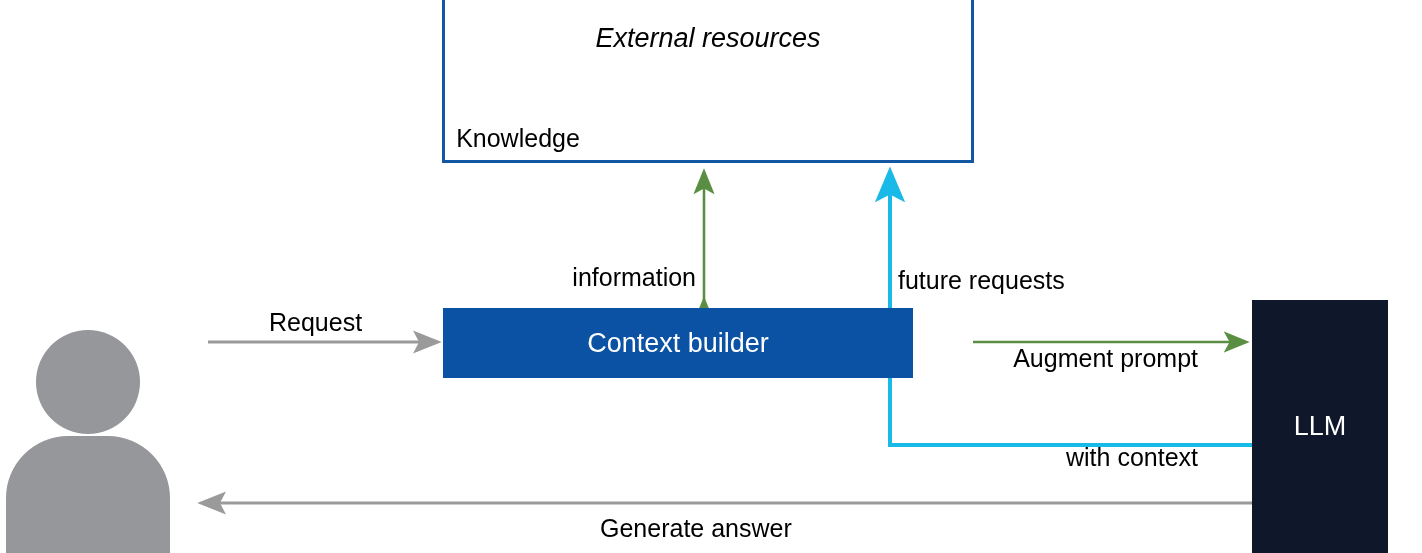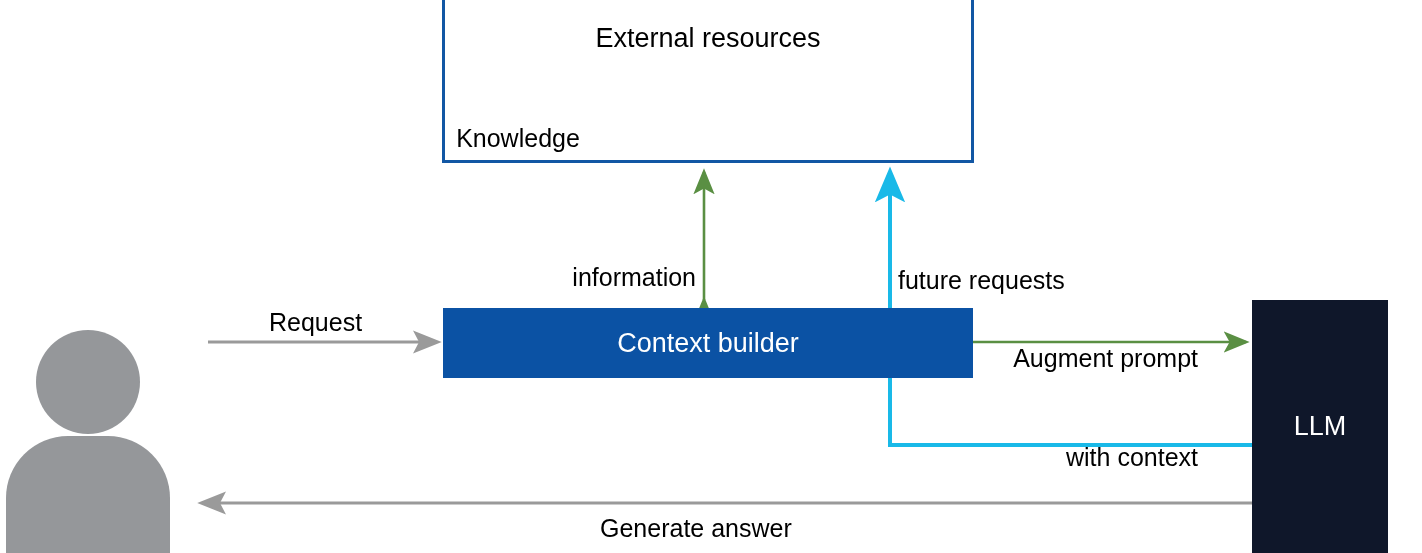--- a/index.html
+++ b/index.html
@@ -44,20 +44,21 @@
     border-top: none;
     box-sizing: border-box;
     background: #ffffff;
   }
   #external-title {
     position: absolute;
     left: 442px;
     top: 23px;
     width: 532px;
     text-align: center;
+    font-style: italic;
     font-size: 27px;
     color: #000000;
     font-family: "Liberation Sans", sans-serif;
   }
   .res-label {
     position: absolute;
     top: 124px;
     width: 180px;
     text-align: center;
     font-size: 25px;
@@ -65,21 +66,21 @@
     font-family: "Liberation Sans", sans-serif;
   }
   #label-knowledge { left: 428px; }
   #label-tools { left: 613px; }
   #label-memory { left: 804px; }
 
   #context-builder {
     position: absolute;
     left: 443px;
     top: 308px;
-    width: 530px;
+    width: 470px;
     height: 70px;
     background: #0b52a4;
     display: flex;
     align-items: center;
     justify-content: center;
   }
   #context-builder-label {
     color: #ffffff;
     font-size: 27px;
     font-family: "Liberation Sans", sans-serif;

